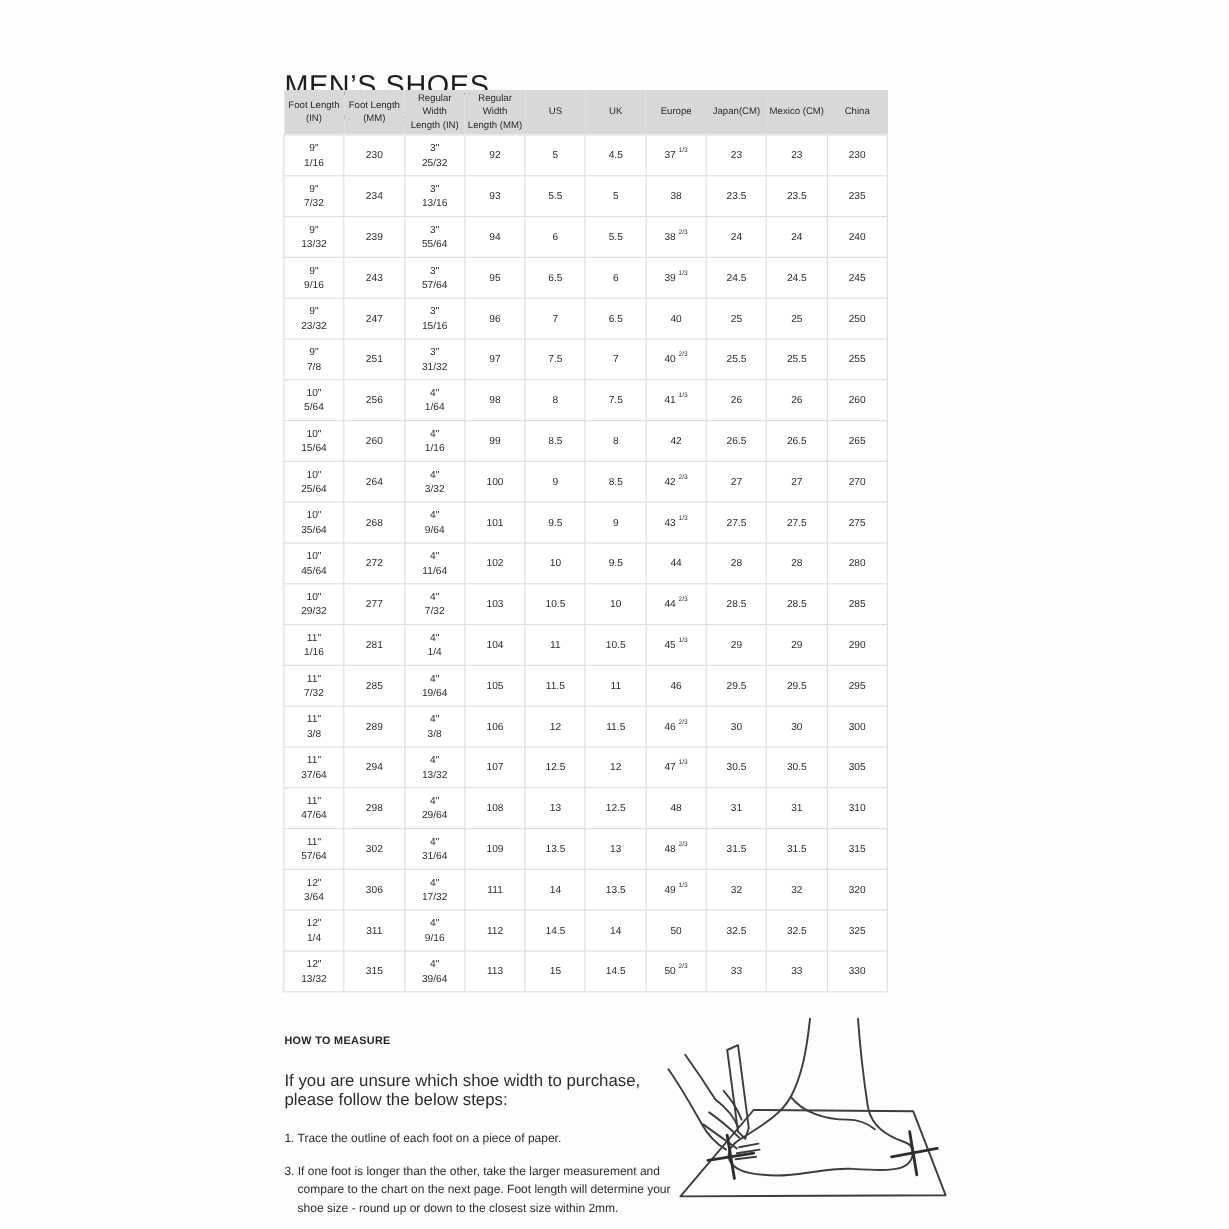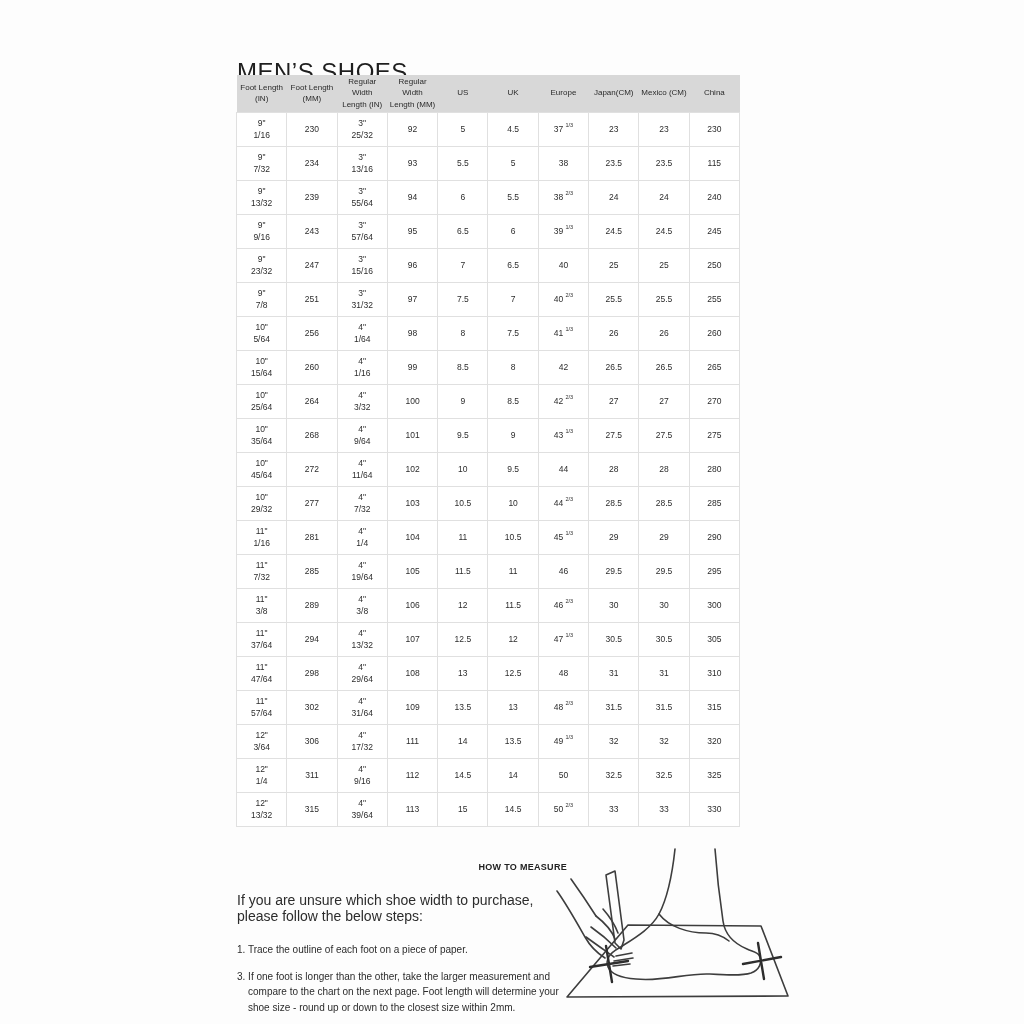--- a/index.html
+++ b/index.html
@@ -15,21 +15,21 @@
     background:#d8d8d8; font-weight:400; font-size:8px; line-height:1.45;
     height:37px; text-align:center; vertical-align:middle; color:#2a2a2a; border:none;
   }
   table.size-table td {
     background:#ffffff; font-size:8.5px; line-height:1.45; height:34px;
     text-align:center; vertical-align:middle; border:1px solid #e0e0e0; color:#2c2c2c;
   }
   table.size-table sup { font-size:5.5px; position:relative; top:-1px; letter-spacing:0; }
 
   .how-to { position:absolute; left:237px; top:862px; width:330px; }
-  .how-heading { font-size:9px; font-weight:700; letter-spacing:0.3px; color:#222;text-align:right; }
+  .how-heading { font-size:9px; font-weight:700; letter-spacing:0.3px; color:#222; }
   .how-intro { font-size:14px; margin-top:20px; color:#2c2c2c; }
   .steps { margin-top:18px; }
   .step { font-size:10px; line-height:1.55; margin-bottom:11px; padding-left:11px; text-indent:-11px; color:#2c2c2c; }
 
   .illustration-wrap { position:absolute; left:555px; top:845px; width:250px; height:170px; }
   .illustration-wrap svg { width:100%; height:100%; }
 </style>
 </head>
 <body>
 
@@ -71,21 +71,21 @@
         <tr>
           <td>9"<br>7/32</td>
           <td>234</td>
           <td>3"<br>13/16</td>
           <td>93</td>
           <td>5.5</td>
           <td>5</td>
           <td>38</td>
           <td>23.5</td>
           <td>23.5</td>
-          <td>115</td>
+          <td>235</td>
         </tr>
         <tr>
           <td>9"<br>13/32</td>
           <td>239</td>
           <td>3"<br>55/64</td>
           <td>94</td>
           <td>6</td>
           <td>5.5</td>
           <td>38 <sup>2/3</sup></td>
           <td>24</td>

